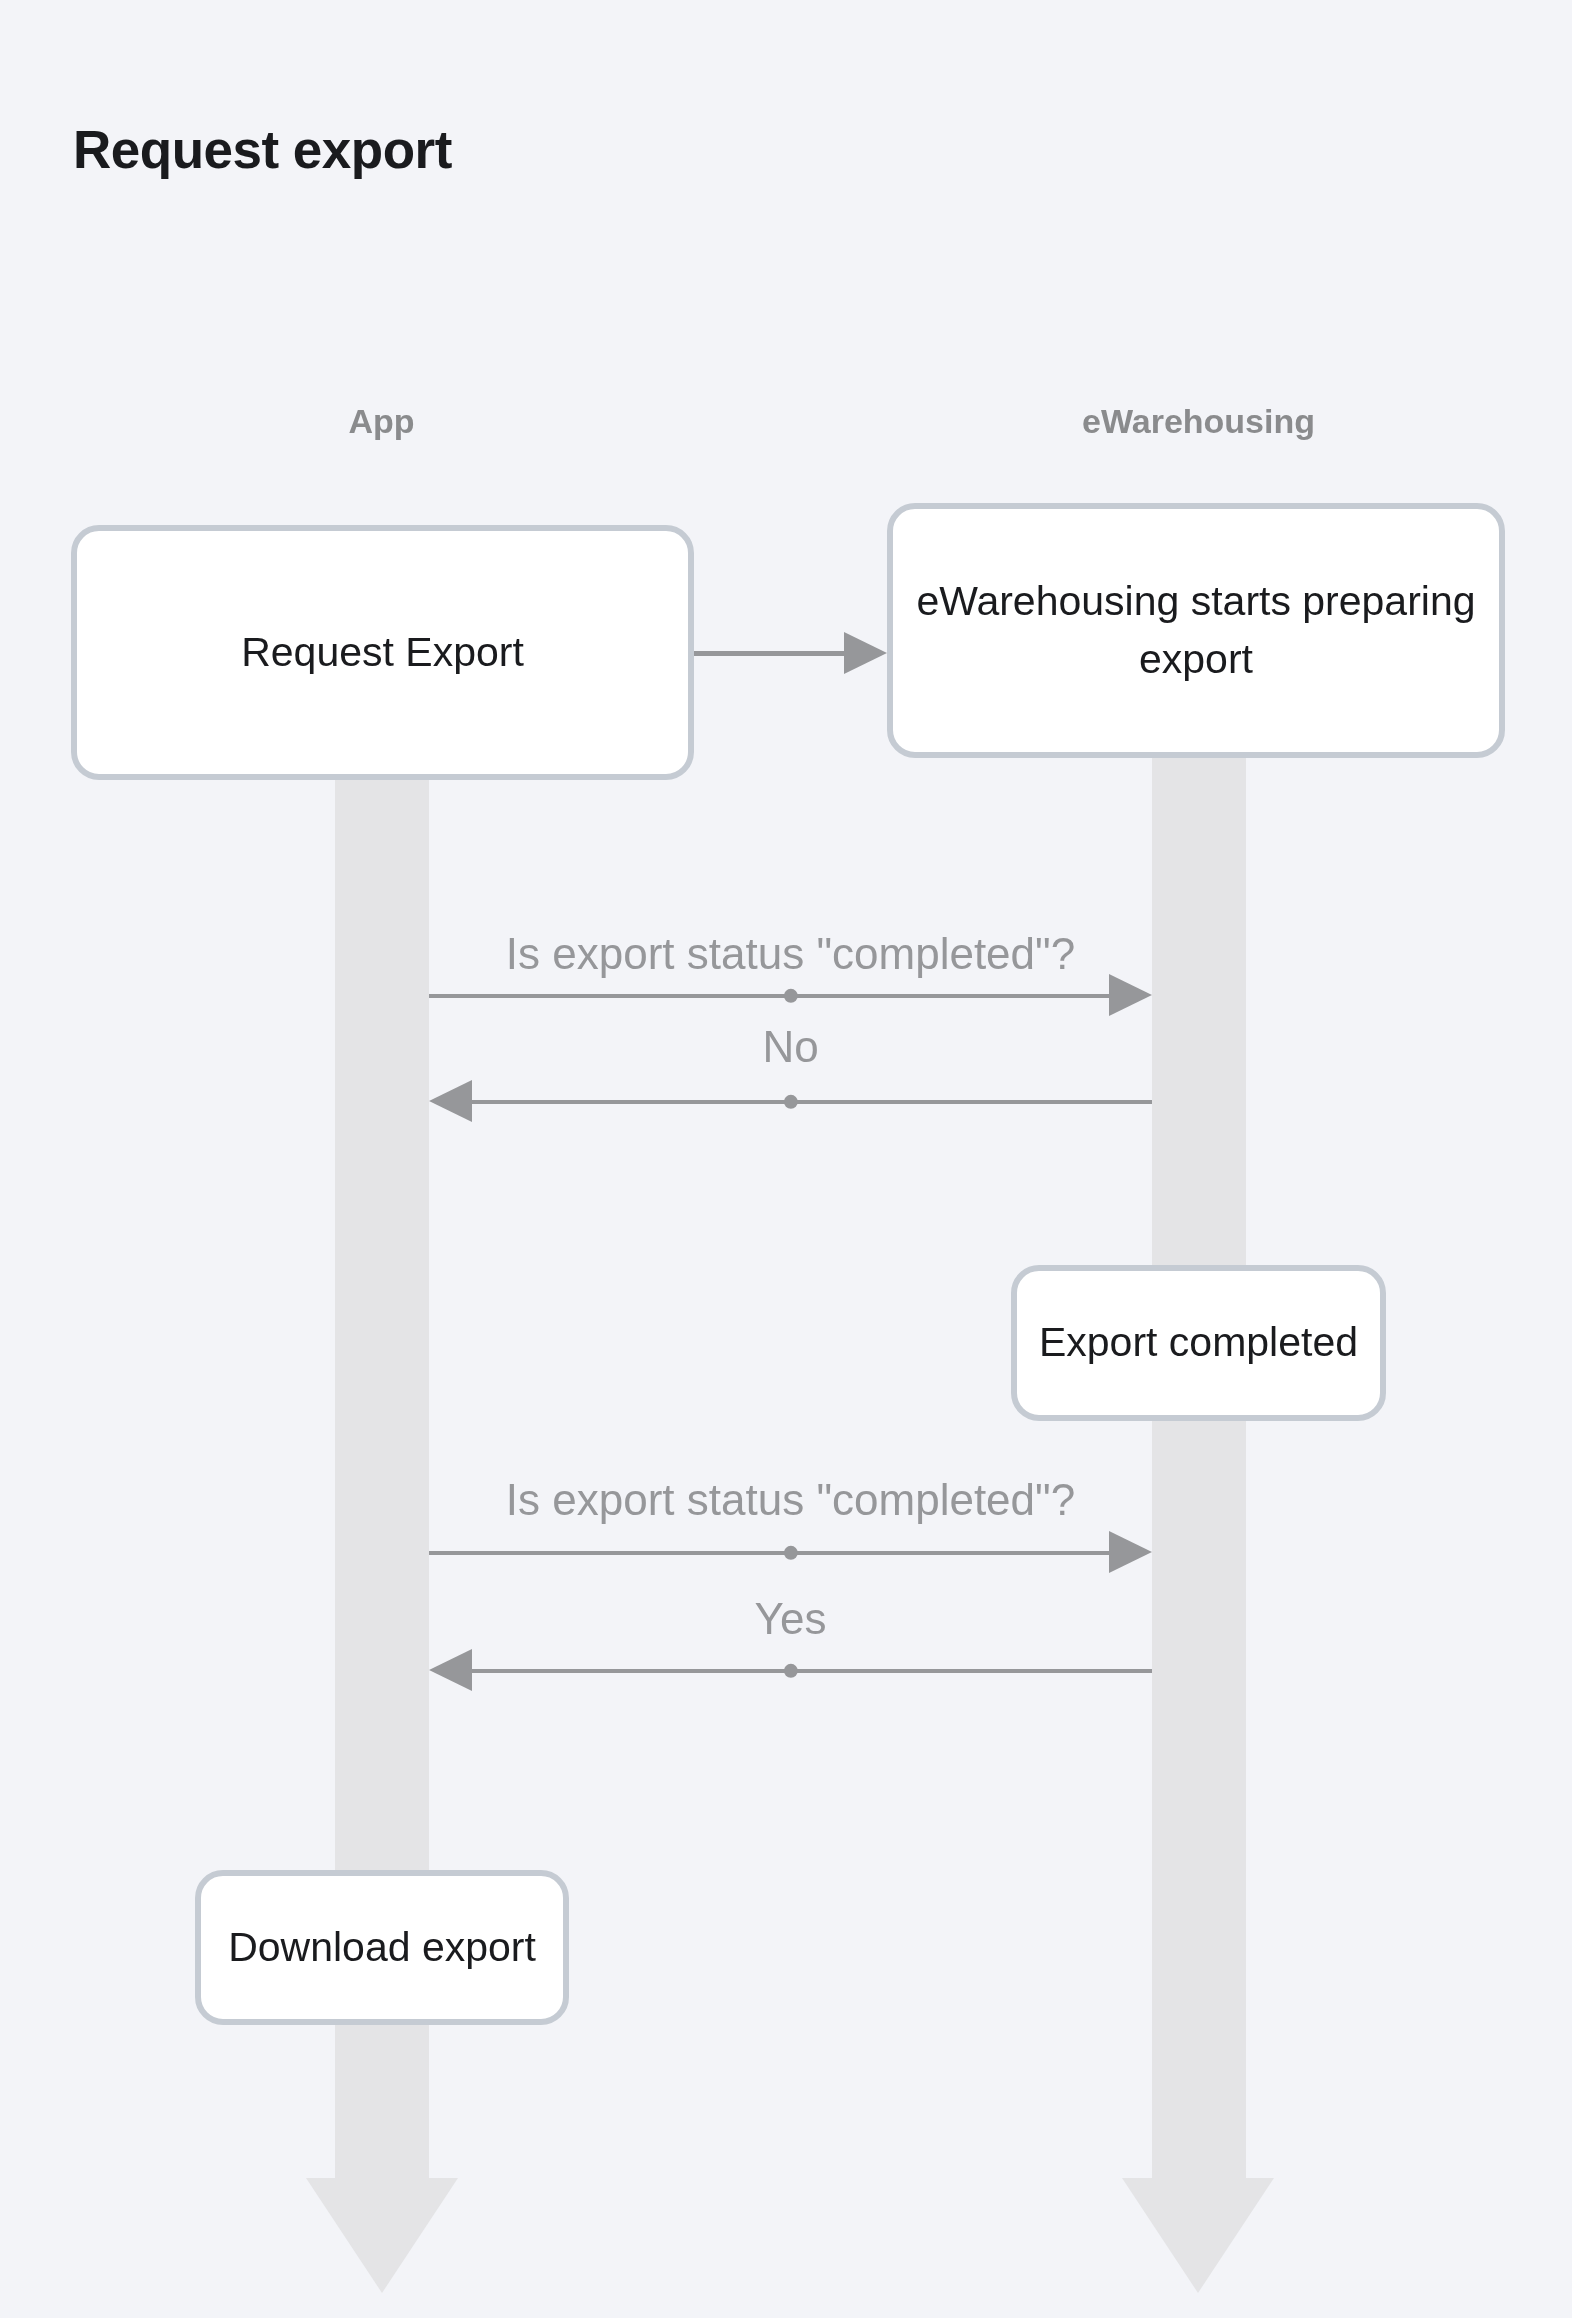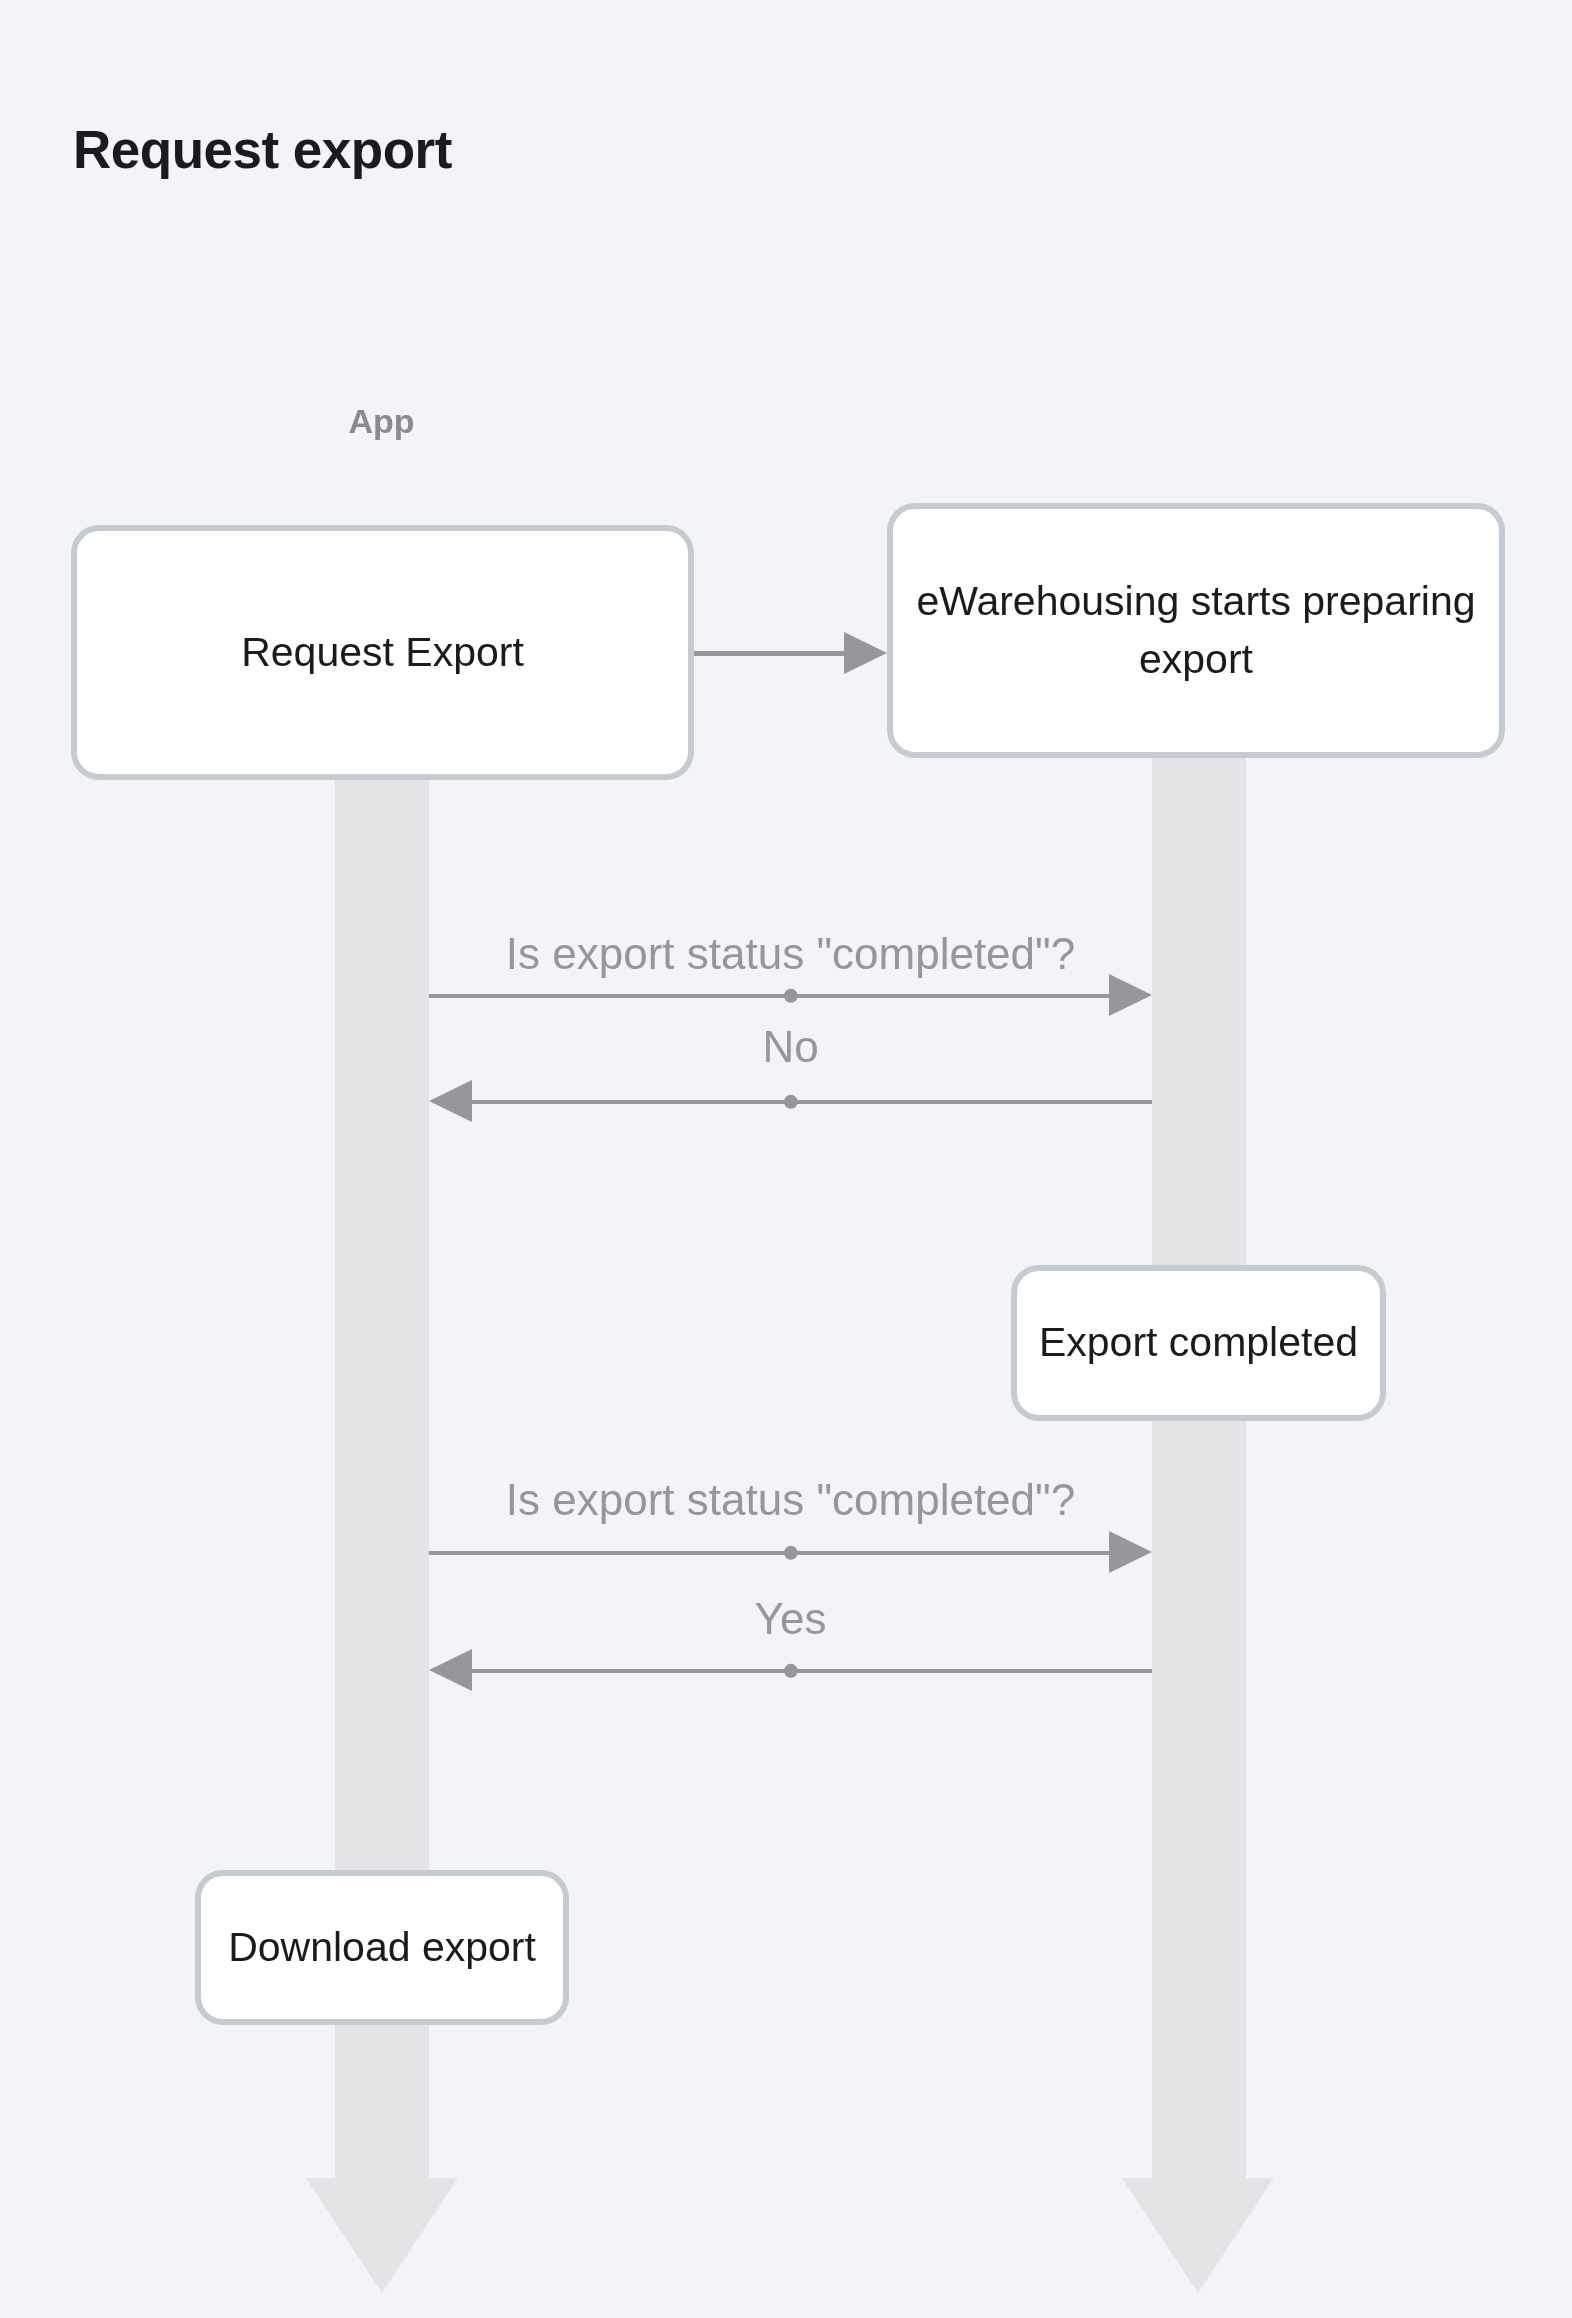--- a/index.html
+++ b/index.html
@@ -155,20 +155,21 @@
   }
 </style>
 </head>
 <body>
 
 <div class="stage">
 
   <div class="title">Request export</div>
 
   <div class="actor app">App</div>
+  <div class="actor ew">eWarehousing</div>
 
   <div class="lifeline app"></div>
   <div class="lifeline-head app"></div>
   <div class="lifeline ew"></div>
   <div class="lifeline-head ew"></div>
 
   <div class="node request">
     <span>Request Export</span>
   </div>
   <div class="node prepare">

